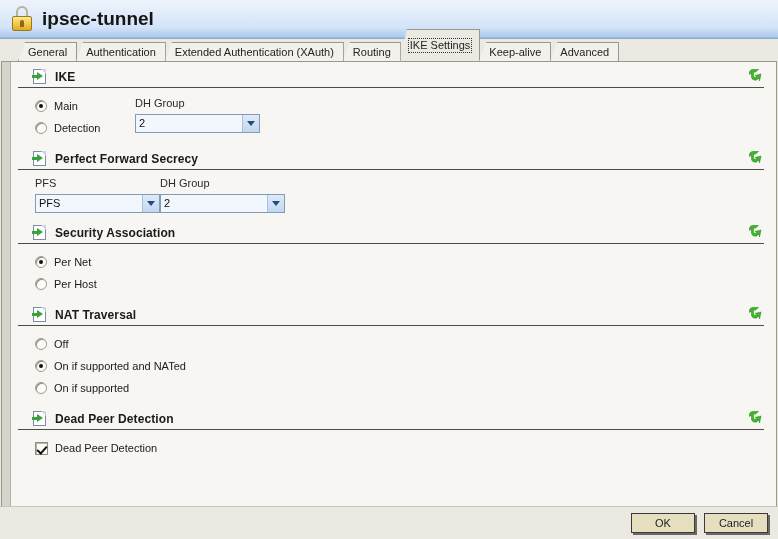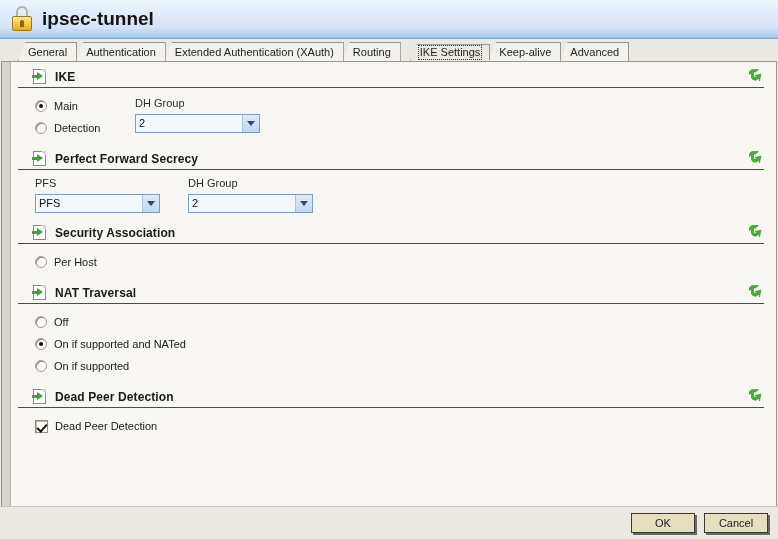--- a/index.html
+++ b/index.html
@@ -111,25 +111,24 @@
     cursor: default;
     white-space: nowrap;
     clip-path: polygon(7px 0, 100% 0, 100% 100%, 0 100%);
   }
   .tab:first-child {
     clip-path: polygon(7px 0, 100% 0, 100% 100%, 0 100%);
     justify-content: flex-end;
   }
   .tab.selected {
     background: #ece9e2;
-    height: 17px;
+    height: 32px;
     z-index: 5;
     border-bottom: 1px solid #ece9e2;
     font-weight: normal;
-    margin-left: 10px;
   }
   .tab.selected .tab-label {
     outline: 1px dotted #333;
     outline-offset: 1px;
   }
   .tab-label { line-height: 1; }
 
   
   .content {
     flex: 1 1 auto;
@@ -363,21 +362,21 @@
     color: #1c1c1c;
     cursor: default;
   }
 
   .ike-layout {
     display: flex;
     align-items: flex-start;
   }
   .ike-radios { width: 100px; padding-top: 0px; }
   .ike-dh { padding-top: 2px; }
-  .pfs-layout { display: flex; gap: 28px; }
+  .pfs-layout { display: flex; }
 </style>
 </head>
 <body>
 
 <div class="window">
 
   <div class="titlebar">
     <div class="lock-icon">
       <div class="shackle"></div>
       <div class="body"></div>
@@ -510,20 +509,24 @@
           <span class="reset-icon">
             <svg width="16" height="16" viewBox="0 0 16 16">
               <path d="M11.5 2.5 L6 2.5 C3 2.5 2 5 2.5 7.5 L4.5 6 L4.5 10 C4.5 12.5 7 13.5 9.5 13 L12 11 L12.5 14 L14 7 L8 8.5 L10.5 10 C8.5 11 6.5 10.5 6.5 8.5 L6.5 5 L8.5 5 Z" fill="#3dbb27" stroke="#1f7a14" stroke-width="0.5"></path>
             </svg>
           </span>
         </div>
         <div class="section-rule"></div>
         <div class="section-content">
           <div>
             <div class="radio-row">
+              <span class="radio checked"></span>
+              <span class="radio-label">Per Net</span>
+            </div>
+            <div class="radio-row">
               <span class="radio"></span>
               <span class="radio-label">Per Host</span>
             </div>
           </div>
         </div>
       </div>
 
       <div class="section">
         <div class="section-header">
           <span class="sec-icon">

